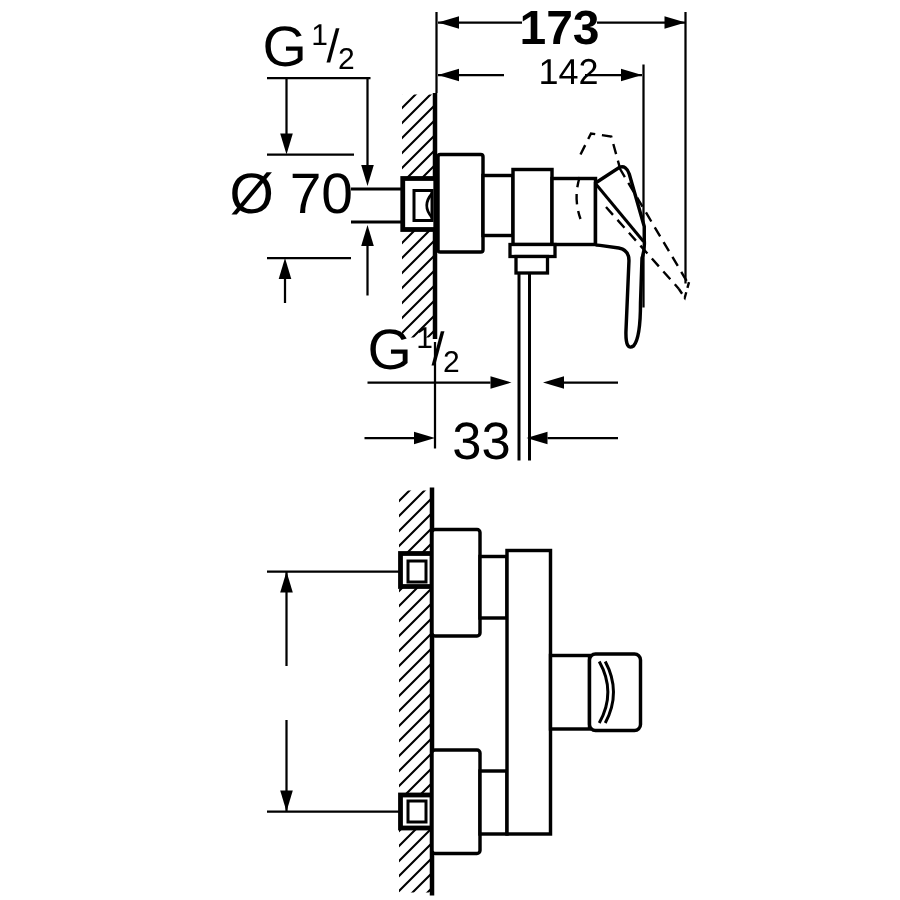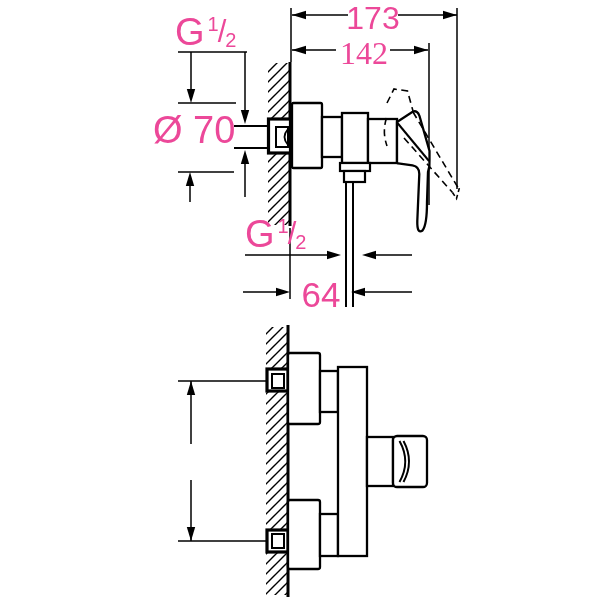--- a/index.html
+++ b/index.html
@@ -2,21 +2,21 @@
 <html><head>
 <meta charset="utf-8">
 <style>
   html,body{margin:0;padding:0;background:#fff;}
   .canvas{
     position:relative;width:600px;height:600px;background:#fff;overflow:hidden;
     font-family:"Liberation Sans", sans-serif;color:#000;
   }
   .canvas svg{position:absolute;left:0;top:0;}
   .dim-label{
-    position:absolute;line-height:1;color:#ec4899;white-space:nowrap;
+    position:absolute;line-height:1;color:#000000;white-space:nowrap;
     font-family:"Liberation Sans", sans-serif;
   }
   .ctr{text-align:center;}
   .fp{font-size:38px;}
   .fn{font-size:20px;vertical-align:14px;margin-left:3px;}
   .fs{font-size:31px;vertical-align:3px;margin:0 -1px;}
   .fd{font-size:20px;vertical-align:-2px;}
 </style>
 </head>
 <body>
@@ -161,24 +161,24 @@
     </g>
   </g>
 </svg>
 
 <div class="dim-label" style="left:175px;top:13px;">
   <span class="fp">G</span><span class="fn">1</span><span class="fs">/</span><span class="fd">2</span>
 </div>
 
 <div class="dim-label" style="left:153px;top:111px;font-size:38px;">Ø 70</div>
 
-<div class="dim-label ctr" style="left:346px;top:2px;width:54px;font-size:32px;">173</div>
+<div class="dim-label ctr" style="left:346px;top:2px;width:54px;font-size:32px;font-weight:bold;">173</div>
 
-<div class="dim-label ctr" style="left:337px;top:37px;width:54px;font-size:32px;font-family:Liberation Serif, serif;">142</div>
+<div class="dim-label ctr" style="left:352px;top:37px;width:54px;font-size:24px;">142</div>
 
 <div class="dim-label" style="left:245px;top:215px;">
   <span class="fp">G</span><span class="fn">1</span><span class="fs">/</span><span class="fd">2</span>
 </div>
 
-<div class="dim-label ctr" style="left:299px;top:277px;width:44px;font-size:35px;">64</div>
+<div class="dim-label ctr" style="left:299px;top:277px;width:44px;font-size:35px;">33</div>
 
 
 </div>
 
 </body></html>

